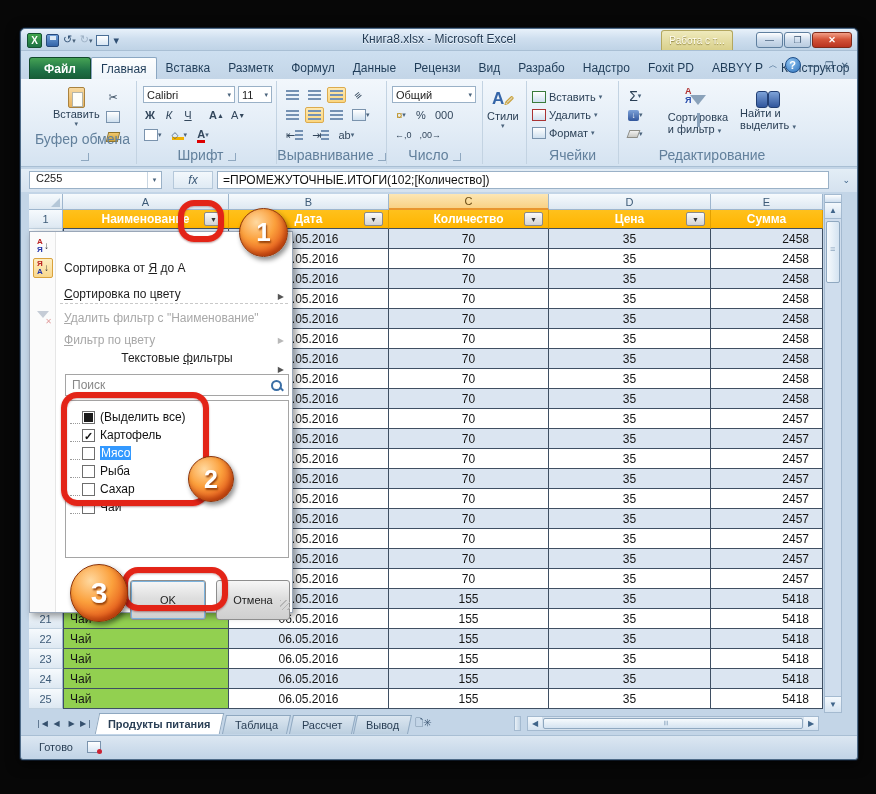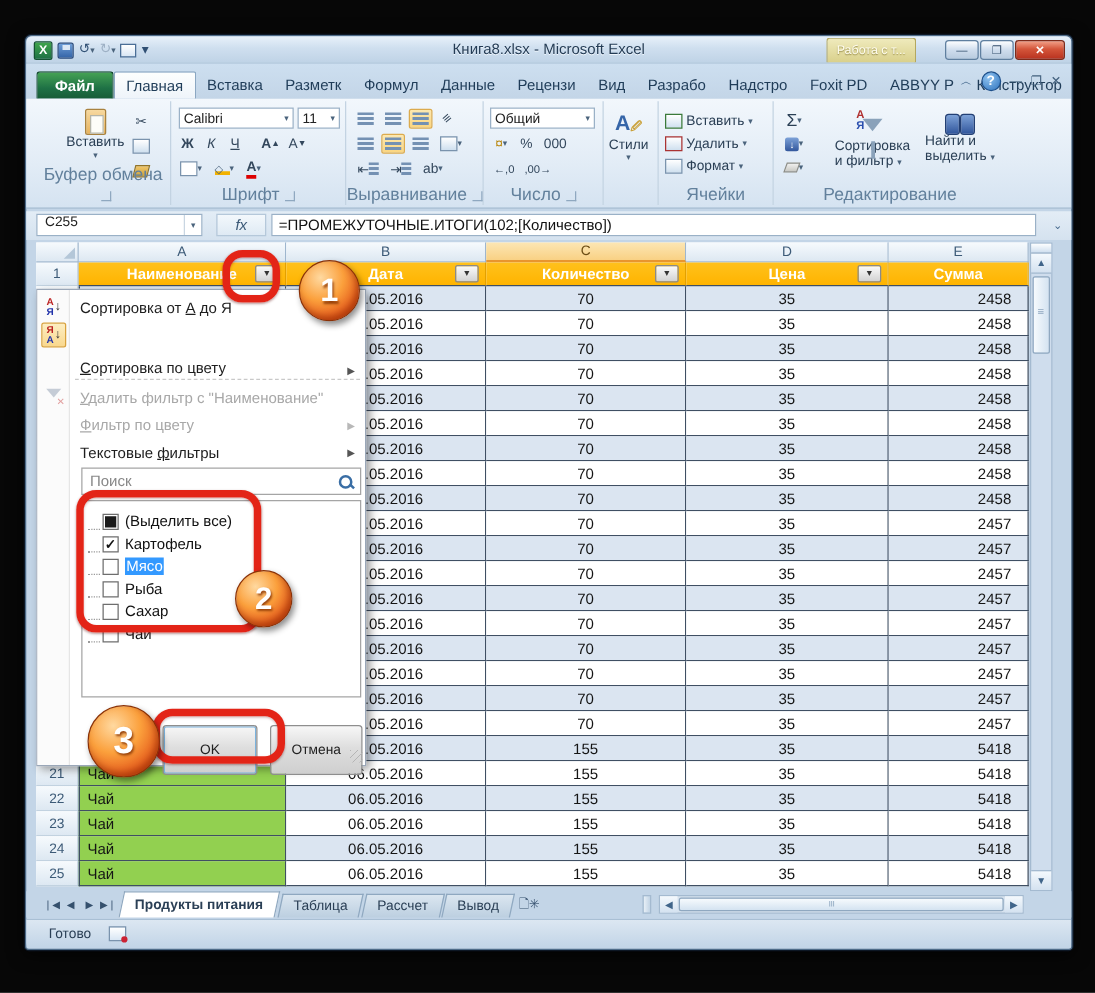--- a/index.html
+++ b/index.html
@@ -699,36 +699,36 @@
               <span class="r">Я</span>
               <span class="b">А</span>
             </span>
             <span class="ar">↓</span>
           </span>
     </div>
     <div class="gico" style="top:75px;">
           <span class="gfunnel"></span>
         </div>
 
-    <div class="mrow" style="top:3px;">
-      <span><span>Сортировка от </span><u>А</u><span> до Я</span></span>
+    <div class="mrow" style="top:25px;">
+      <span><span>Сортировка от </span><u>Я</u><span> до А</span></span>
     </div>
     <div class="mrow" style="top:47px;align-items:flex-end;">
       <span><u>С</u><span>ортировка по цвету</span></span>
       <span class="subarrow">▶</span>
     </div>
     <div class="msep" style="top:71px;"></div>
     <div class="mrow dis" style="top:75px;">
       <span><u>У</u><span>далить фильтр с "Наименование"</span></span>
     </div>
     <div class="mrow dis" style="top:97px;">
       <span><u>Ф</u><span>ильтр по цвету</span></span>
       <span class="subarrow">▶</span>
     </div>
-    <div class="mrow" style="top:119px;">
+    <div class="mrow" style="top:119px;flex-direction:column;">
       <span><span>Текстовые </span><u>ф</u><span>ильтры</span></span>
       <span class="subarrow">▶</span>
     </div>
 
     <div class="searchbox">
       <span>Поиск</span>
       <span class="mag"></span>
     </div>
 
     <div class="listbox" id="filterList">

